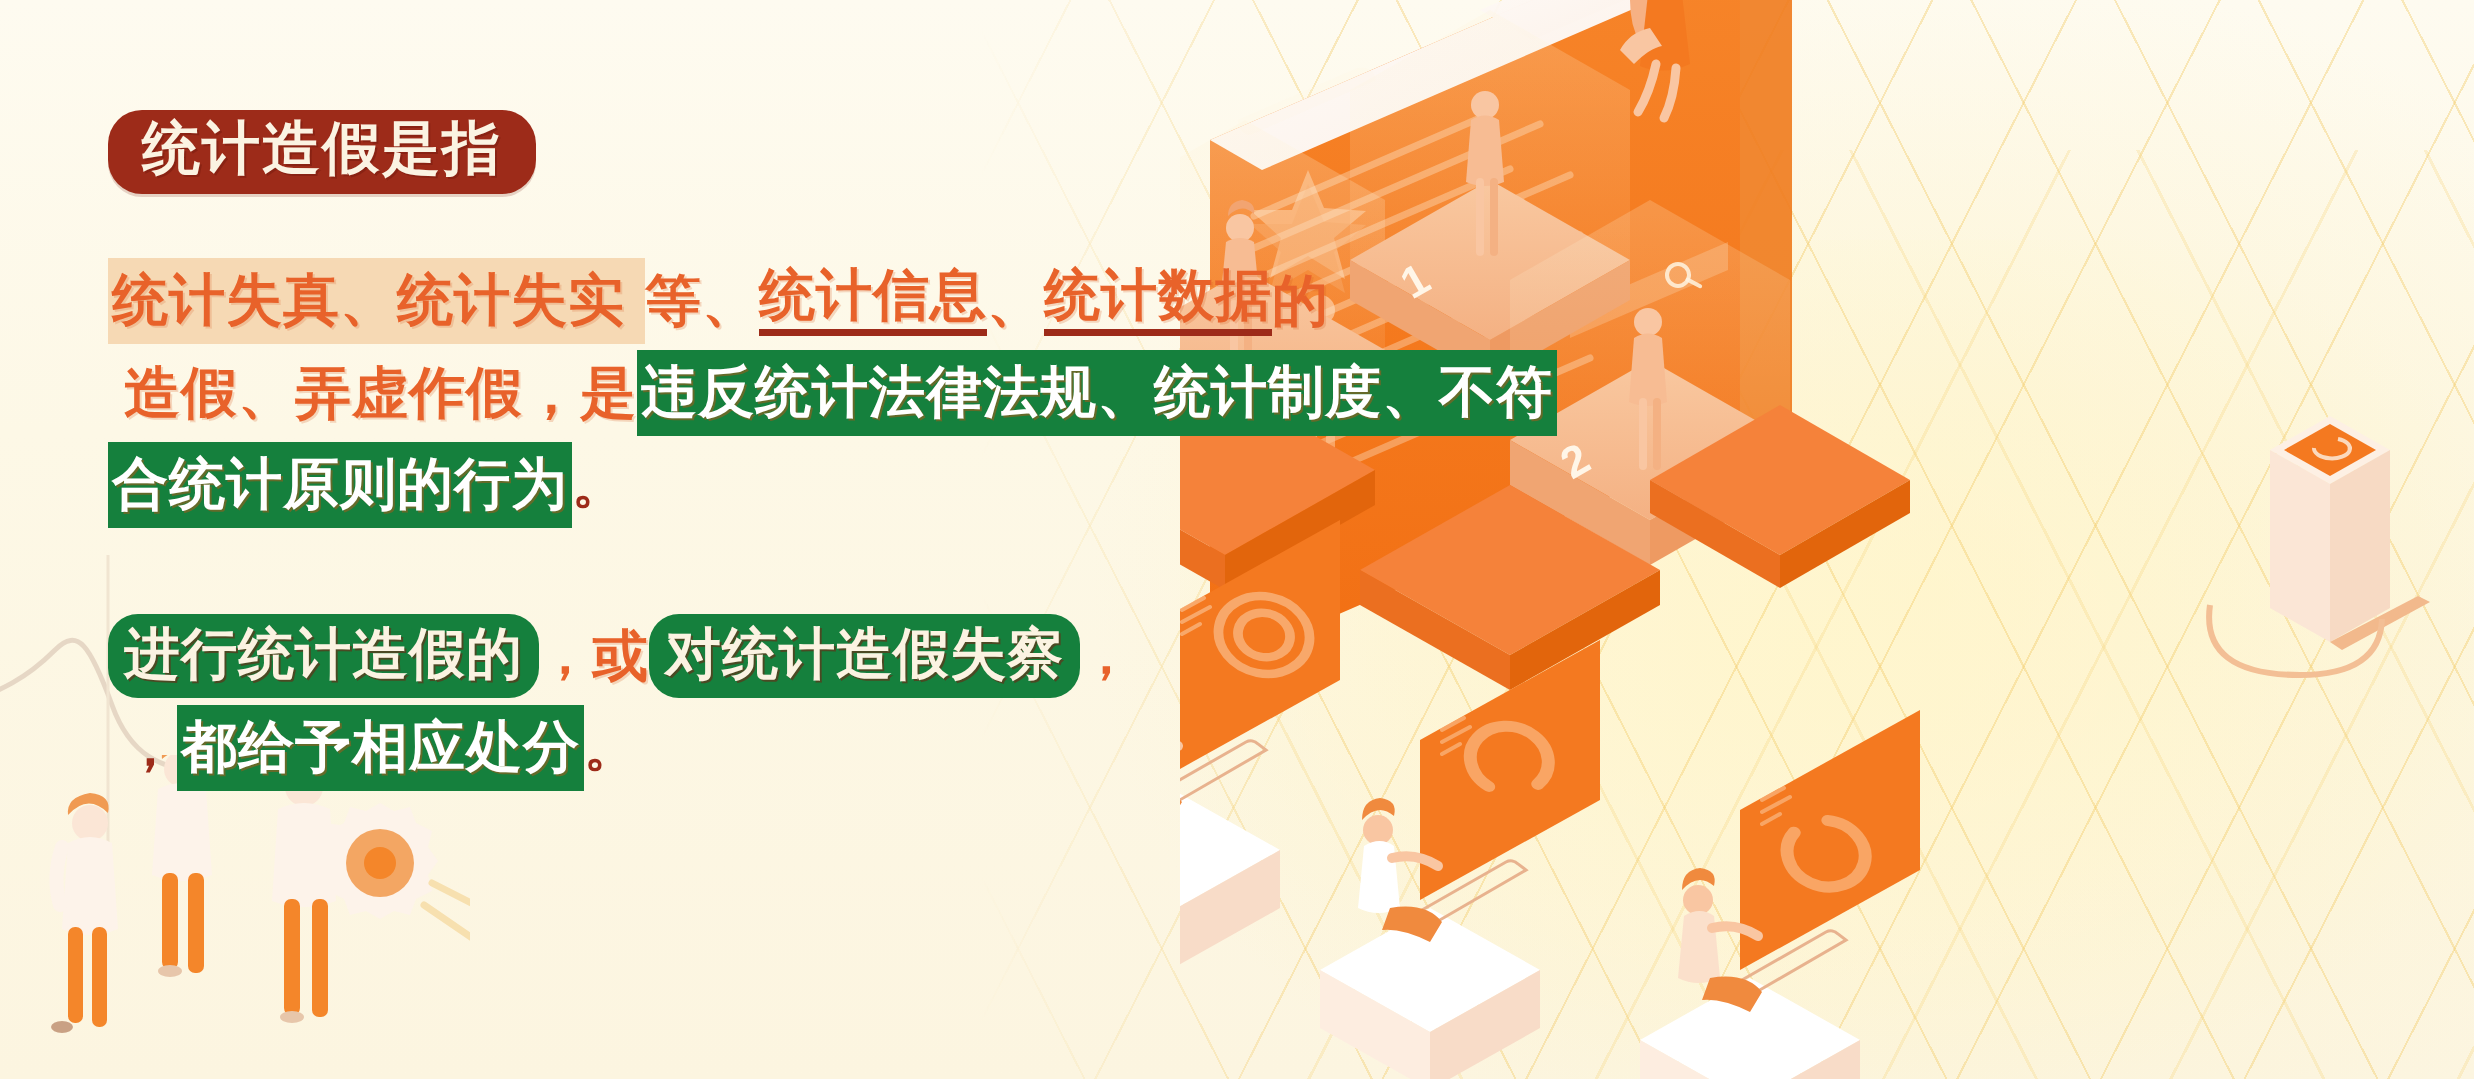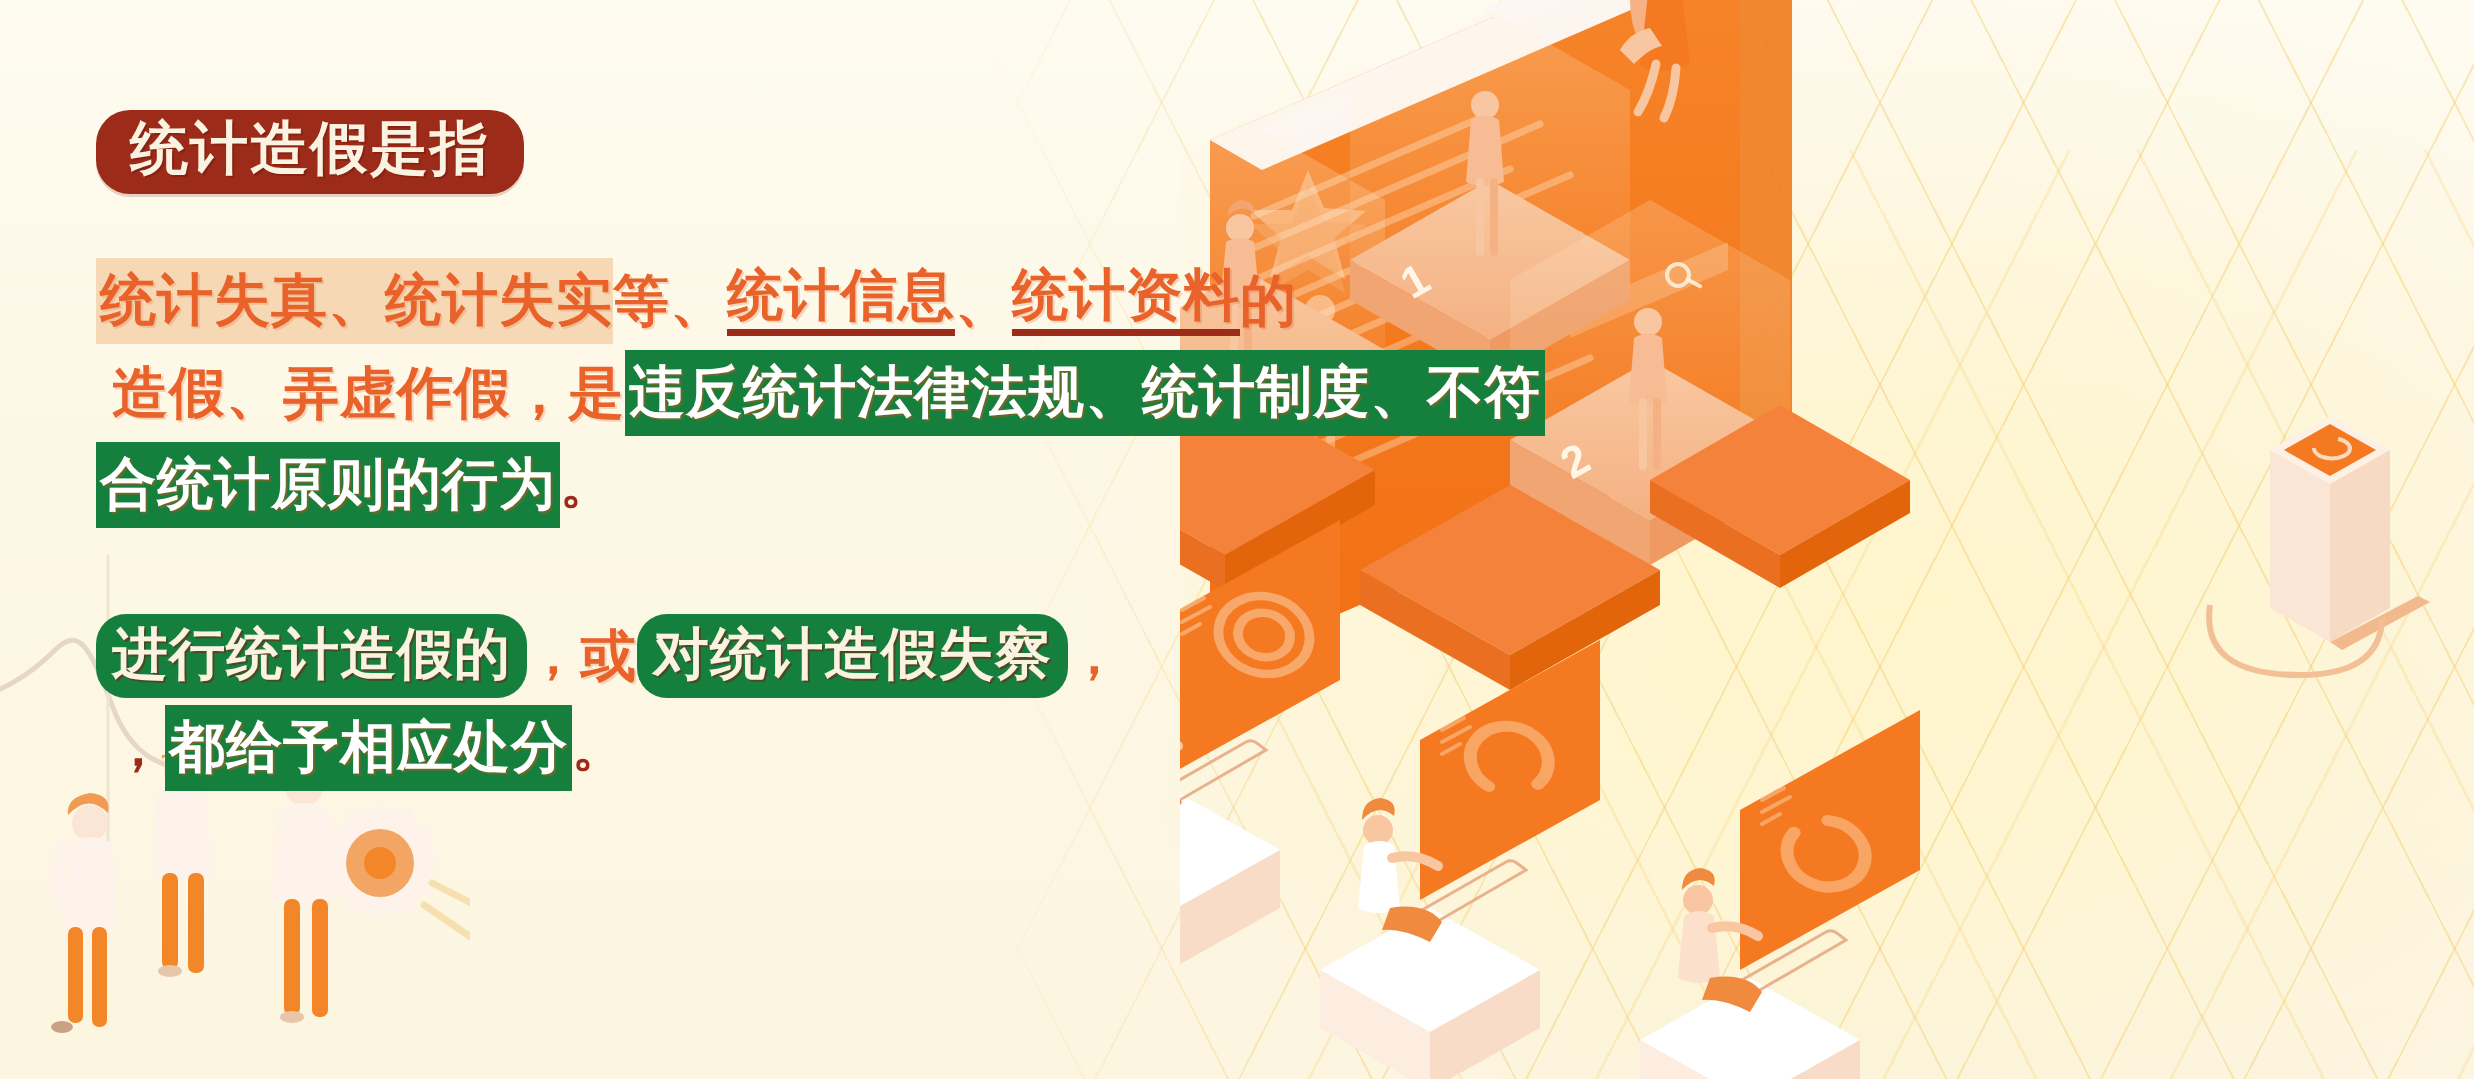--- a/index.html
+++ b/index.html
@@ -39,21 +39,21 @@
   .bg-floor{
     position:absolute;left:1180px;top:240px;width:1400px;height:900px;
     background:radial-gradient(ellipse at 45% 45%, rgba(255,246,205,.85) 0%, rgba(255,246,205,0) 68%);
     pointer-events:none;
   }
 
   
   .bg-linechart{position:absolute;left:-40px;top:555px;width:330px;height:290px;pointer-events:none;opacity:.85;}
 
   
-  .copy{position:absolute;left:0;top:0;width:1120px;height:1079px;}
+  .copy{position:absolute;left:12px;top:0;width:1120px;height:1079px;}
 
   .title-pill{
     position:absolute;left:96px;top:110px;
     background:#9D2B19;
     border-radius:34px;
     padding:10px 34px 16px 34px;
     display:inline-block;
     box-shadow:0 3px 0 rgba(120,30,15,.18);
   }
   .title-pill span{
@@ -85,21 +85,21 @@
     font-family:"Liberation Serif","DejaVu Serif",serif;
     display:inline-block;
     position:relative;
   }
 
   
   .s-plainOrange{color:#E8622A;text-shadow:2px 2px 0 rgba(214,92,34,.22);}
   .s-hiPeach{
     color:#E8622A;
     background:#F6D9B4;
-    padding:14px 0 16px 4px;
+    padding:14px 20px 16px 4px;
     text-shadow:2px 2px 0 rgba(214,92,34,.20);
   }
   .s-hiOrange{
     color:#FFFFFF;
     background:#15803d;
     padding:14px 4px 16px 4px;
     text-shadow:2px 2px 0 rgba(200,80,18,.45);
   }
   .s-pillRed{
     color:#FBF3E2;
@@ -424,21 +424,21 @@
     </div>
 
     <div class="para" id="para1">
 
       <div class="line">
         <span class="seg s-hiPeach">统计失真、统计失实</span>
         <span class="seg s-plainOrange">等</span>
         <span class="seg s-plainOrange">、</span>
         <span class="seg s-underline">统计信息</span>
         <span class="seg s-plainOrange">、</span>
-        <span class="seg s-underline">统计资料</span>
+        <span class="seg s-underline">统计数据</span>
         <span class="seg s-plainOrange">的</span>
       </div>
 
       <div class="line indent">
         <span class="seg s-plainOrange">造假、弄虚作假，</span>
         <span class="seg s-plainOrange">是</span>
         <span class="seg s-hiOrange">违反统计法律法规、统计制度、不符</span>
       </div>
 
       <div class="line">

